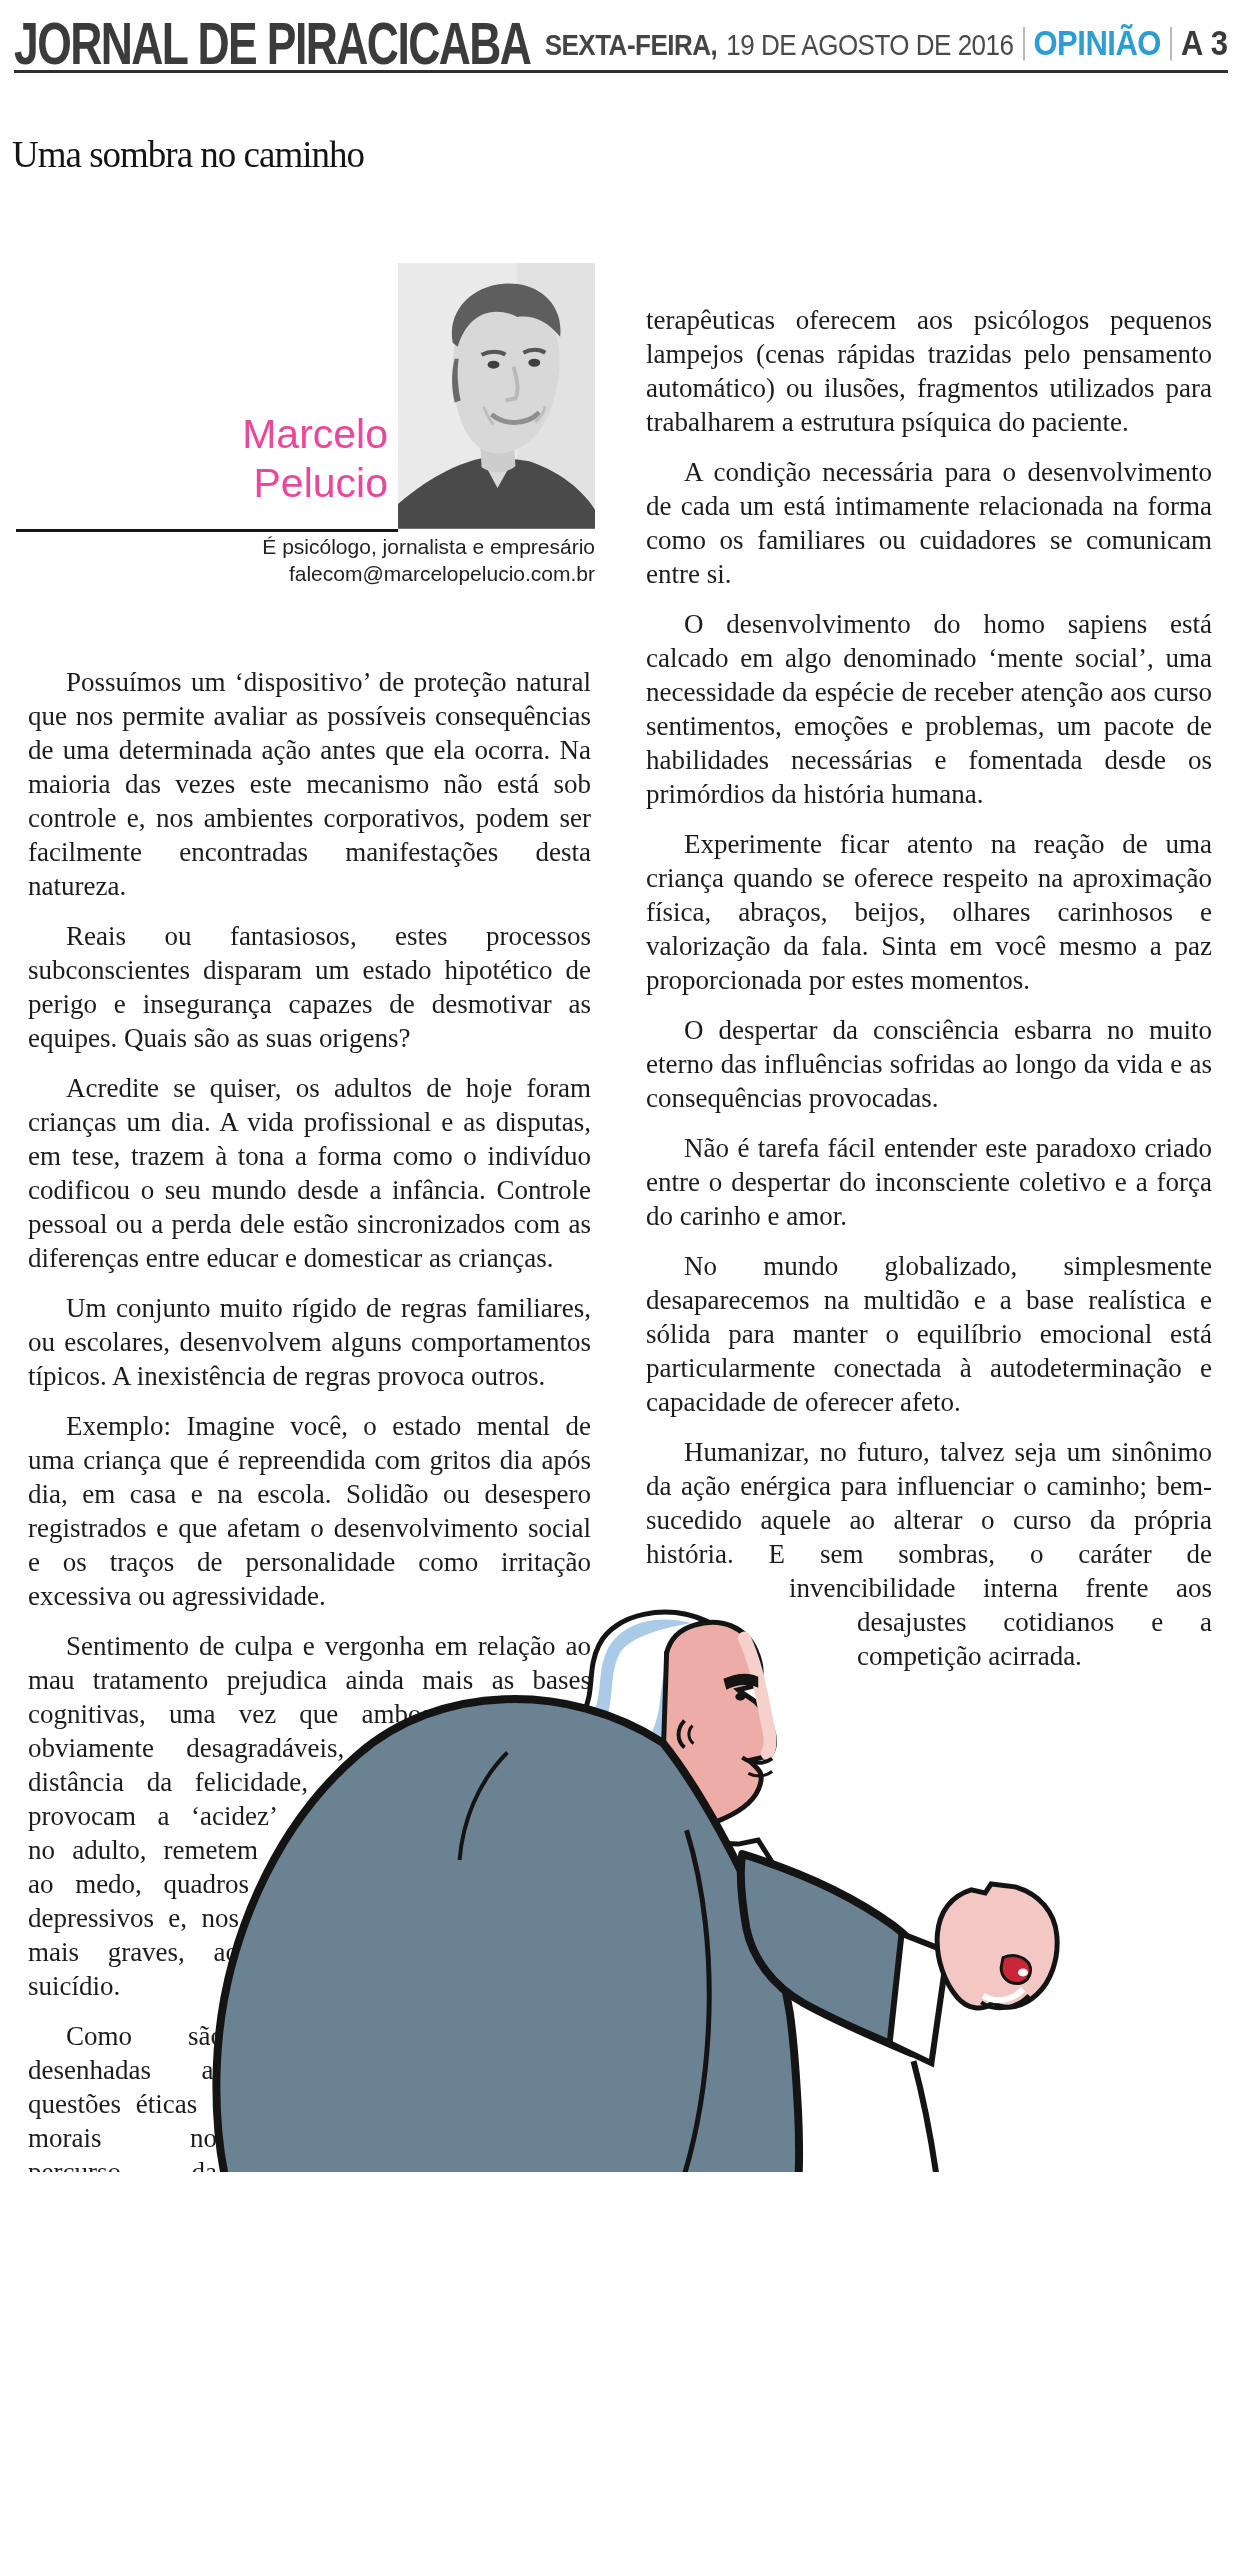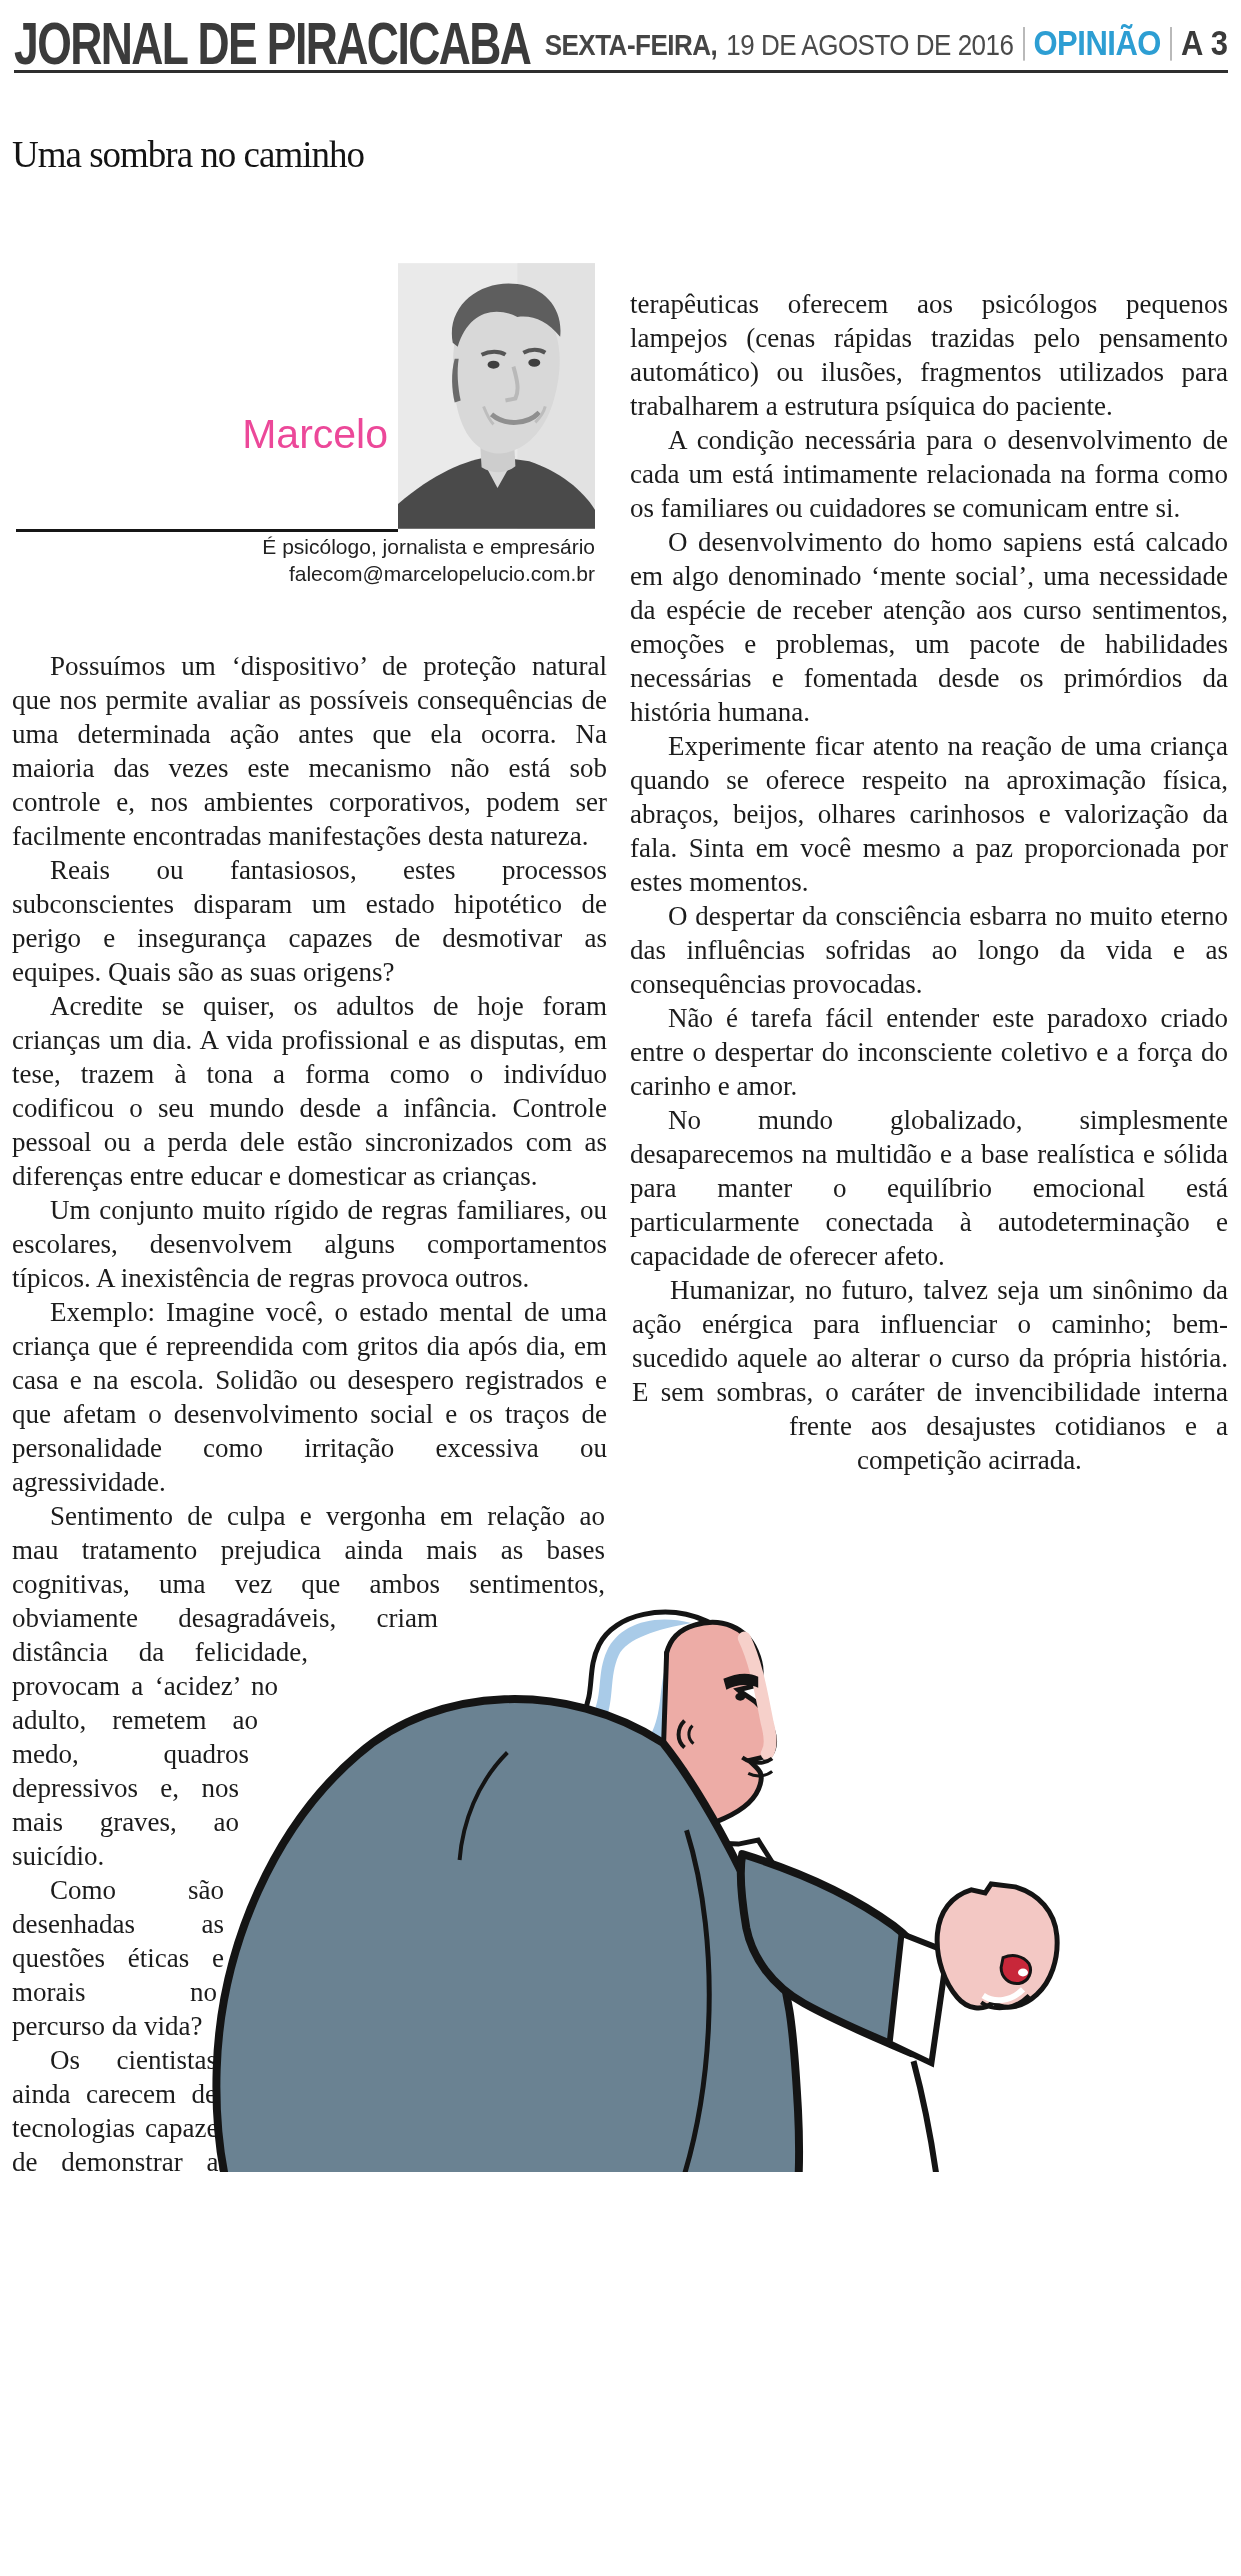--- a/index.html
+++ b/index.html
@@ -26,21 +26,21 @@
   .author-name{left:119px;top:410px;width:269px;text-align:right;
         font-family:"Liberation Sans",sans-serif;font-weight:300;font-size:41px;
         line-height:49px;color:#ec4899;}
   .name-rule{left:16px;top:529px;width:382px;height:3px;background:#161616;}
   .byline{left:229px;top:533px;width:366px;text-align:right;
         font-family:"Liberation Sans",sans-serif;font-size:21px;line-height:27px;color:#222;}
 
   
   .col{font-size:27px;line-height:34px;text-align:justify;overflow-wrap:break-word;
        -webkit-hyphens:auto;hyphens:auto;}
-  .col p{margin:0;text-indent:38px;}
+  .col p{margin:16px;text-indent:38px;}
   .col p.noindent{text-indent:0;}
   .col-left{left:12px;top:649px;width:595px;height:1902px;}
   .col-right{left:630px;top:287px;width:598px;height:1444px;}
   .stepR{float:right;clear:right;}
   .stepL{float:left;clear:left;}
 
   
   .cartoon{left:149px;top:1593px;width:1092px;height:983px;}
   .bottom-rule{left:14px;top:2563px;width:1214px;height:3px;background:#9b9b9b;}
 </style>
@@ -80,20 +80,21 @@
       <ellipse cx="137" cy="100" rx="6" ry="4" fill="#3f3f3f"></ellipse>
       <path d="M116,104 C120,118 122,128 118,136 L108,138" stroke="#b9b9b9" stroke-width="4" fill="none"></path>
       <path d="M94,152 C108,164 130,162 142,150" stroke="#8f8f8f" stroke-width="5" fill="none"></path>
       <path d="M86,144 C90,154 92,158 96,162" stroke="#bdbdbd" stroke-width="3" fill="none"></path>
       <path d="M148,144 C146,152 142,156 138,160" stroke="#bdbdbd" stroke-width="3" fill="none"></path>
     </svg>
   </div>
 
   <div class="abs author-name">
     <div>Marcelo</div>
+    <div>Pelucio</div>
   </div>
 
   <div class="abs name-rule"></div>
 
   <div class="abs byline">
     <div>É psicólogo, jornalista e empresário</div>
     <div>falecom@marcelopelucio.com.br</div>
   </div>
 
   <div class="abs col col-left">

